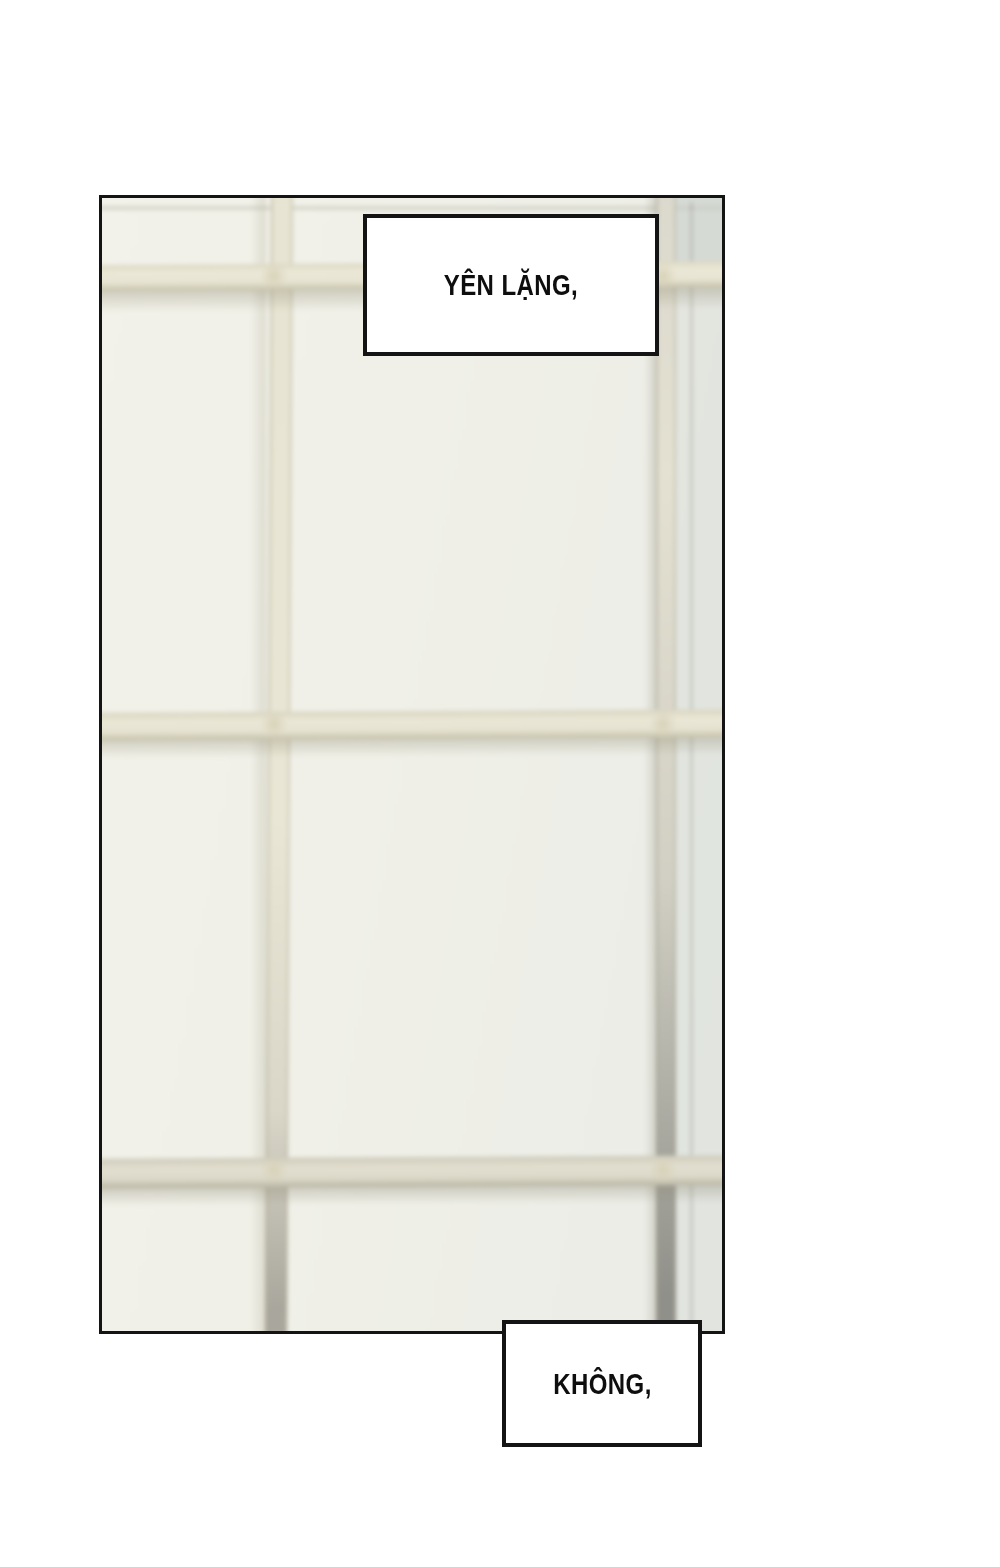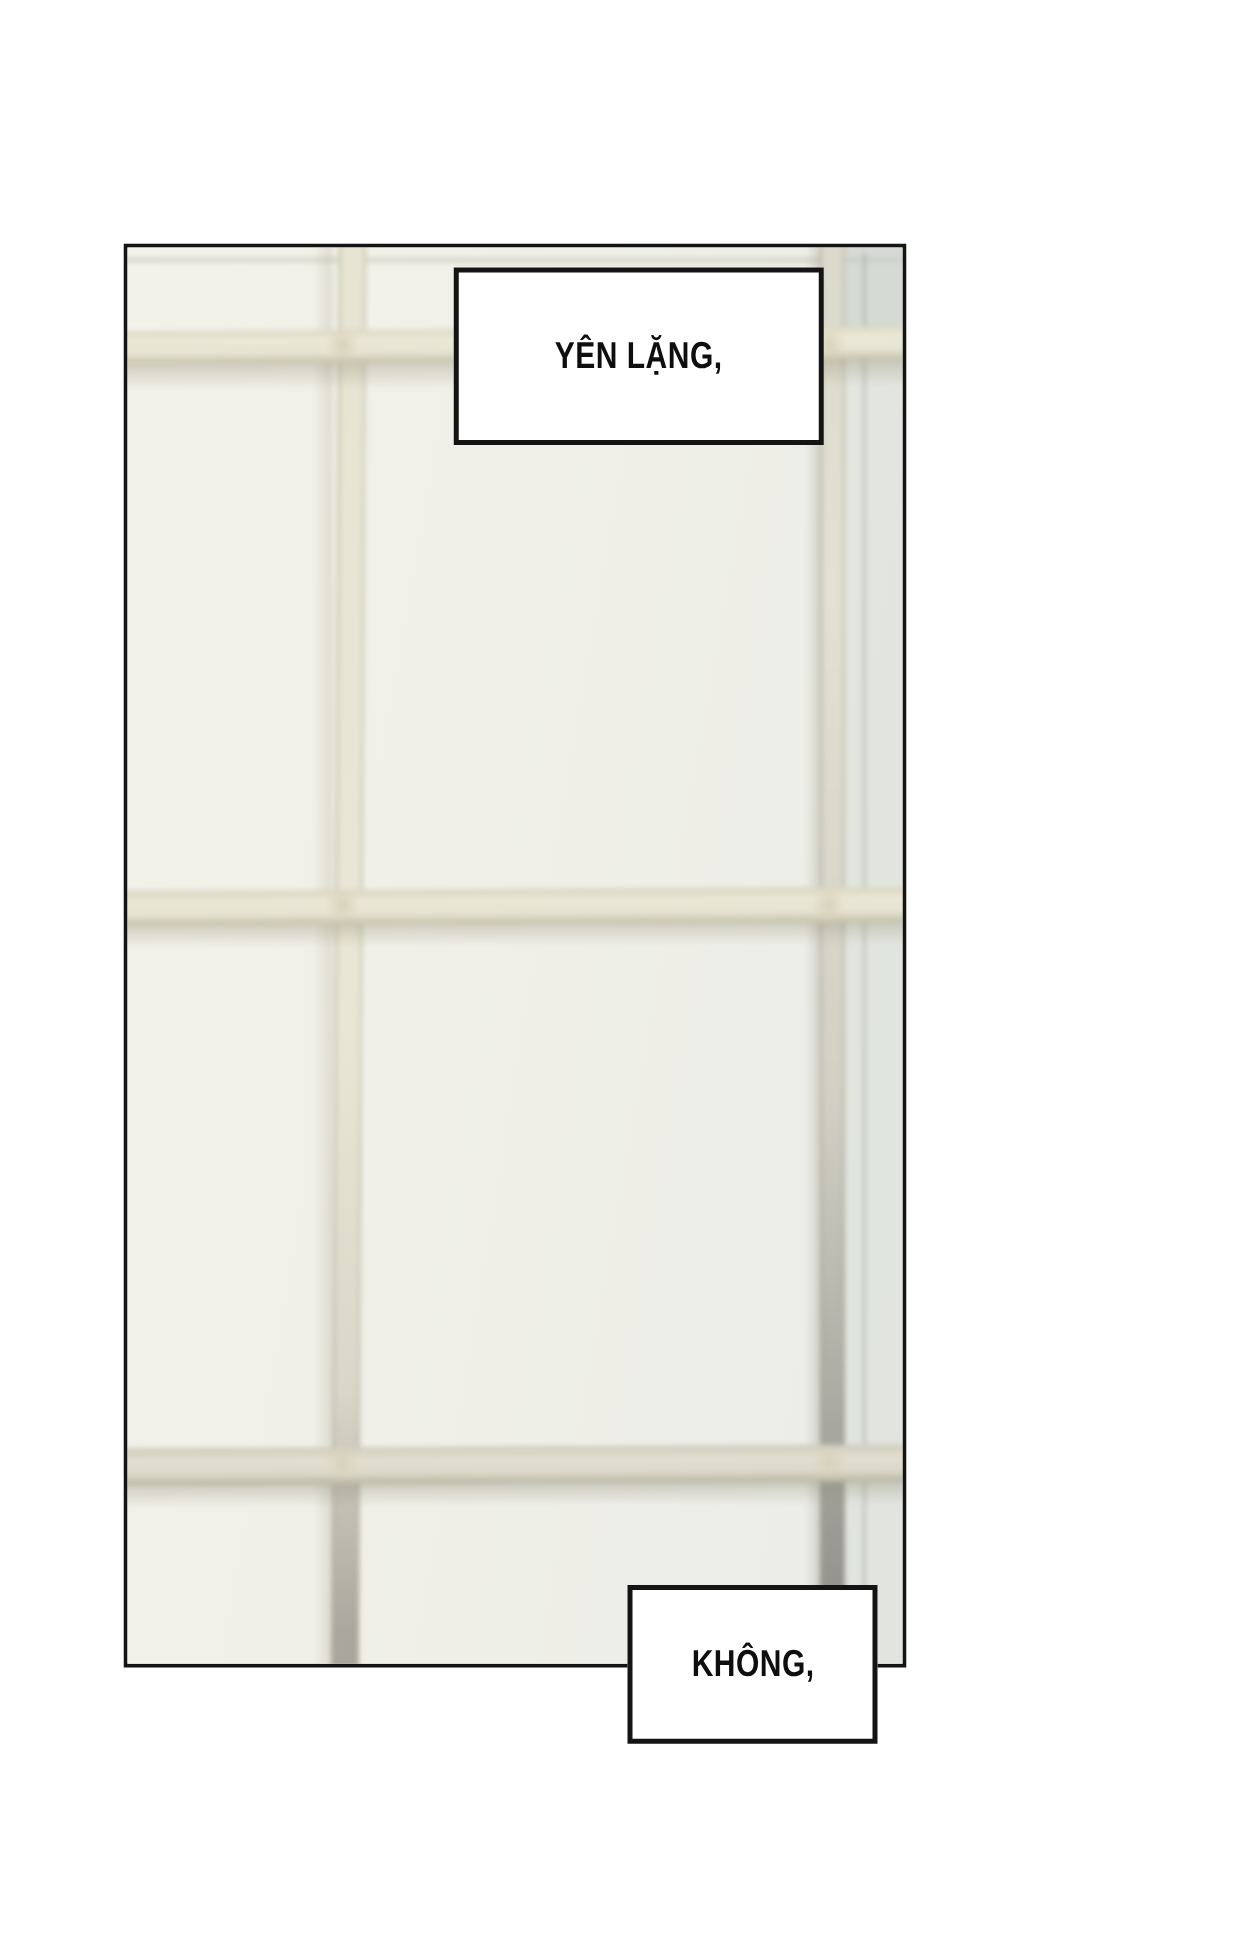--- a/index.html
+++ b/index.html
@@ -111,21 +111,21 @@
   
   .caption{
     position:absolute;
     box-sizing:border-box;
     border:4px solid #141414;
     background:#ffffff;
     display:flex;align-items:center;justify-content:center;
     z-index:5;
   }
   .caption-top{left:363px;top:214px;width:296px;height:142px;}
-  .caption-bottom{left:502px;top:1268px;width:200px;height:127px;text-align:right;}
+  .caption-bottom{left:502px;top:1320px;width:200px;height:127px;text-align:right;}
   .caption-text{
     display:inline-block;
     font-weight:700;
     font-size:30px;
     letter-spacing:0.5px;
     color:#0e0e0e;
     transform:scaleX(0.8);
     white-space:nowrap;
   }
 </style>

